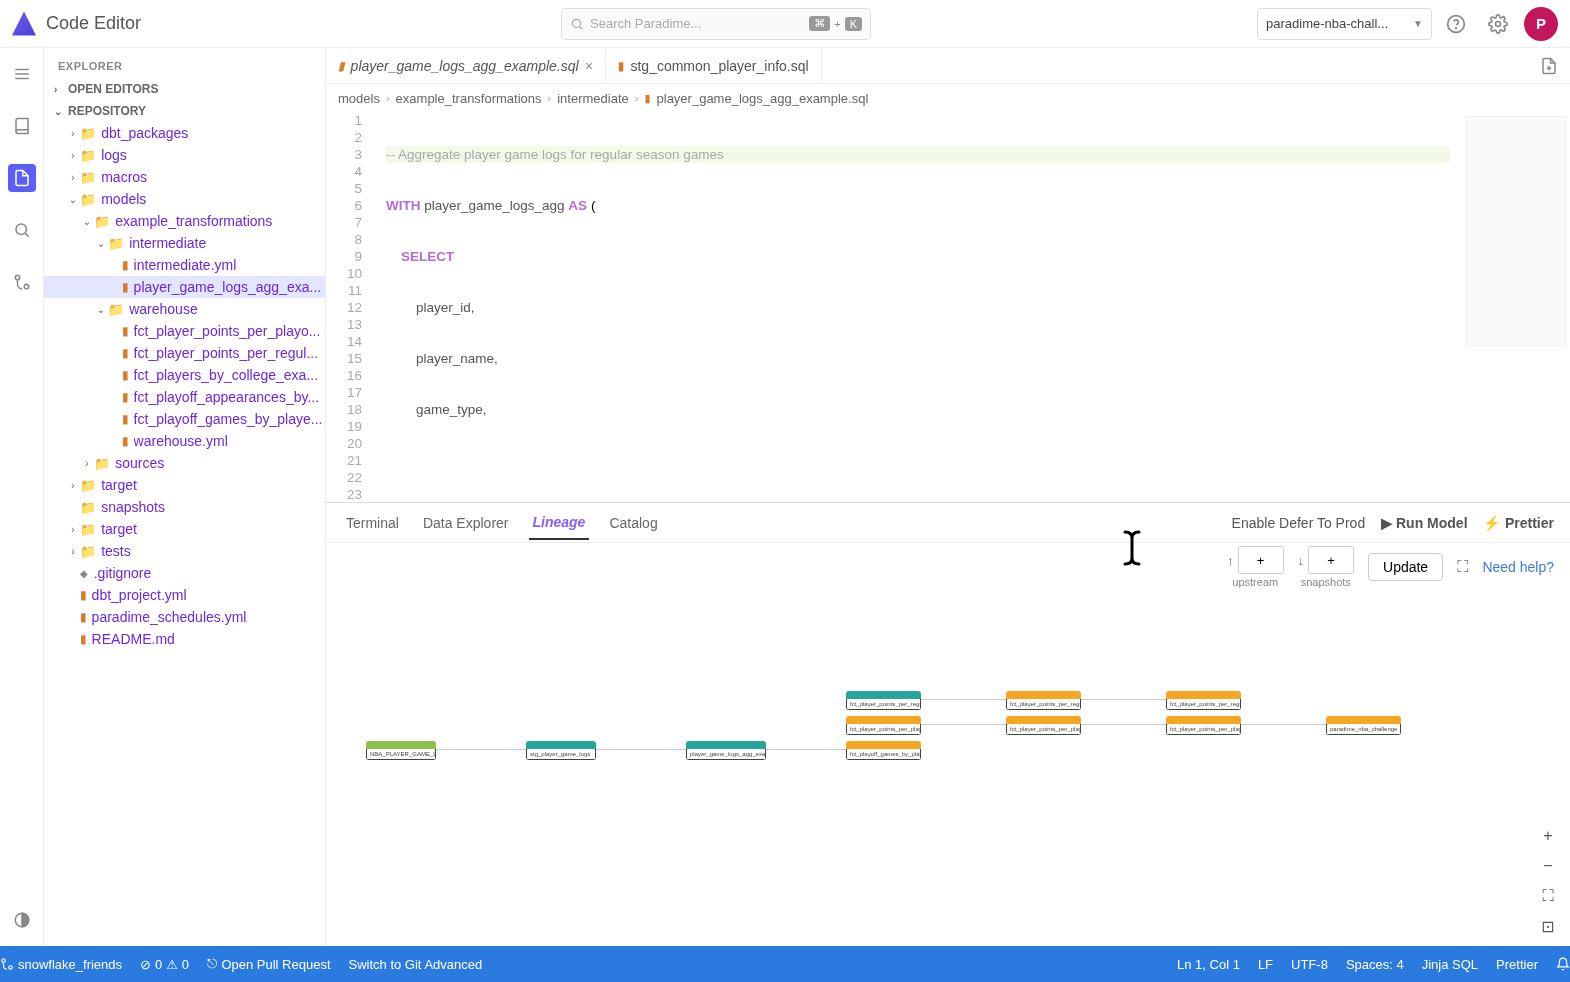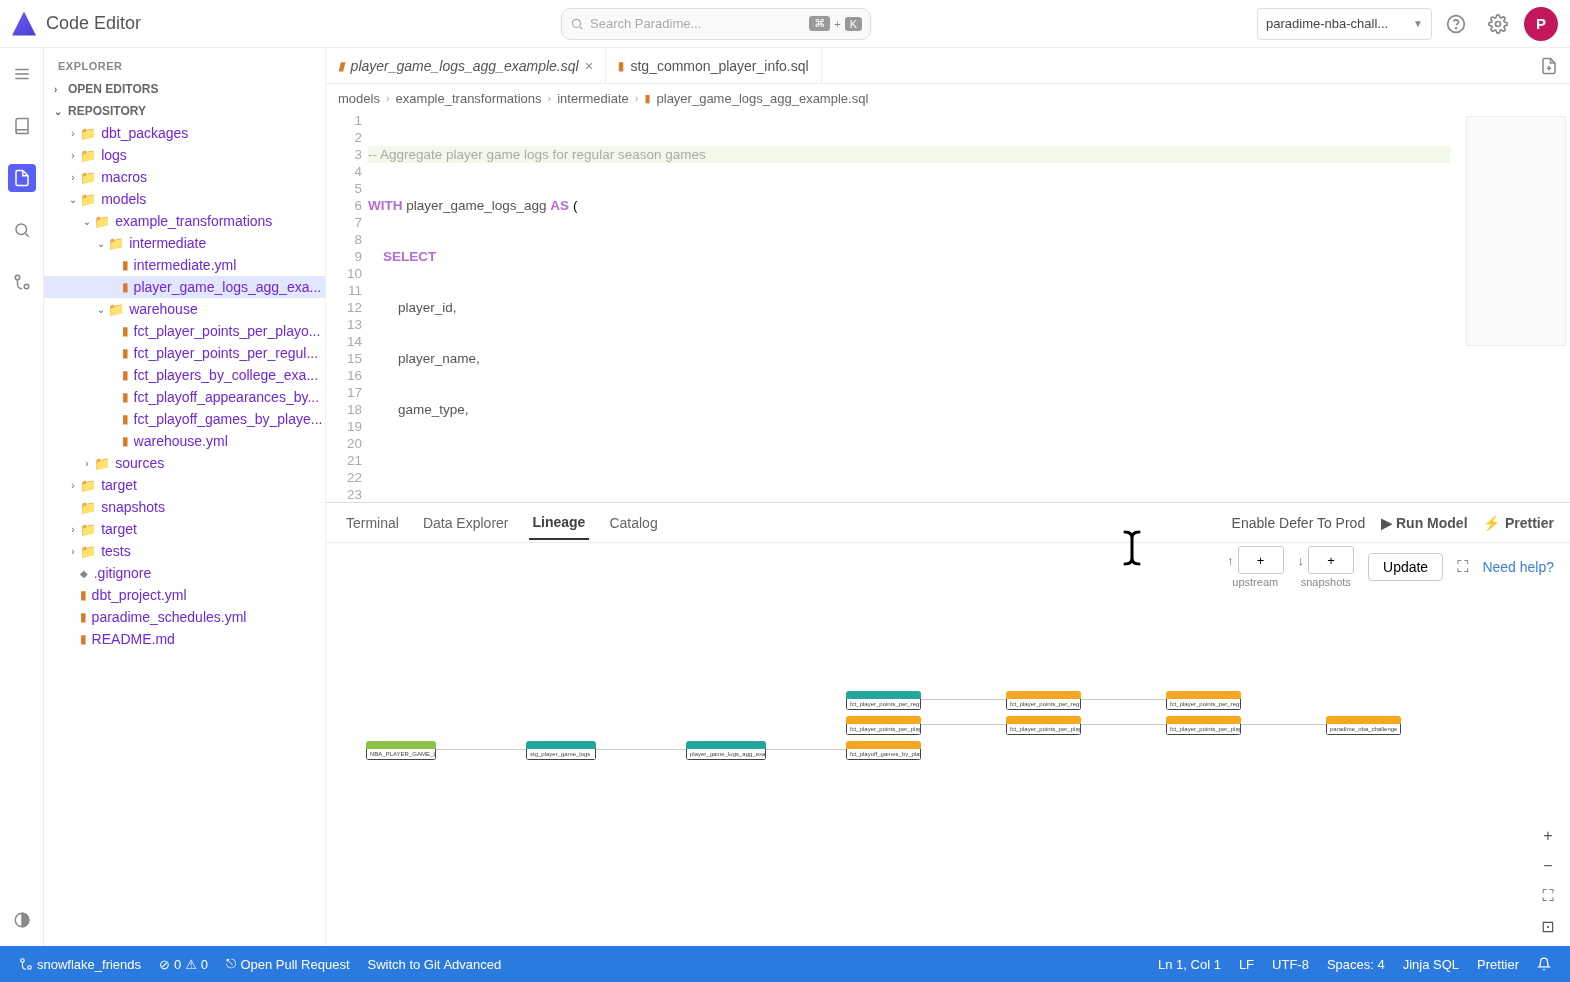--- a/index.html
+++ b/index.html
@@ -2,21 +2,21 @@
 <html><head>
 <meta charset="utf-8">
 <style>
 * { margin: 0; padding: 0; box-sizing: border-box; font-family: -apple-system, BlinkMacSystemFont, "Segoe UI", sans-serif; }
 body { width: 1570px; height: 982px; background: #fff; overflow: hidden; position: relative; }
 
 
 .topbar { height: 48px; display: flex; align-items: center; padding: 0 12px; border-bottom: 1px solid #eee; }
 .topbar .logo { width: 24px; height: 24px; background: linear-gradient(135deg, #6b5eef, #4a3dd4); clip-path: polygon(50% 0%, 0% 100%, 100% 100%); margin-right: 10px; }
 .topbar .title { font-size: 18px; font-weight: 500; color: #555; }
-.topbar .search-wrap { margin-left: 420px; width: 310px; height: 32px; border: 1px solid #ddd; border-radius: 10px; display: flex; align-items: center; padding: 0 8px; color: #aaa; font-size: 13px; background: #fafafa; }
+.topbar .search-wrap { margin-left: 420px; width: 310px; height: 32px; border: 1px solid #ddd; border-radius: 5px; display: flex; align-items: center; padding: 0 8px; color: #aaa; font-size: 13px; background: #fafafa; }
 .topbar .search-wrap .sicon { margin-right: 6px; }
 .topbar .search-wrap .kbd { margin-left: auto; display: flex; gap: 4px; align-items: center; }
 .topbar .search-wrap .kbd-key { background: #999; color: #fff; padding: 1px 5px; border-radius: 3px; font-size: 11px; }
 .topbar .search-wrap .plus { color: #888; font-size: 11px; }
 .topbar .spacer { flex: 1; }
 .topbar .workspace-select { width: 175px; height: 32px; border: 1px solid #ddd; border-radius: 4px; display: flex; align-items: center; padding: 0 8px; font-size: 13px; color: #444; cursor: pointer; }
 .topbar .workspace-select .chev { margin-left: auto; color: #888; font-size: 10px; }
 .topbar .ticon { width: 36px; height: 36px; display: flex; align-items: center; justify-content: center; color: #888; font-size: 18px; cursor: pointer; margin-left: 6px; }
 .topbar .avatar { width: 34px; height: 34px; border-radius: 50%; background: #c2185b; color: #fff; display: flex; align-items: center; justify-content: center; font-weight: 600; font-size: 15px; margin-left: 8px; }
 
@@ -47,32 +47,32 @@
 .tab-bar .tab .ficon { color: #d97b29; font-size: 12px; }
 .tab-bar .tab .closex { color: #888; cursor: pointer; font-size: 14px; }
 .tab-bar .right-icon { margin-left: auto; padding: 0 12px; display: flex; align-items: center; color: #888; cursor: pointer; }
 
 .breadcrumb { height: 28px; display: flex; align-items: center; padding: 0 12px; font-size: 13px; color: #666; gap: 6px; }
 .breadcrumb .bchev { color: #aaa; font-size: 11px; }
 .breadcrumb .bficon { color: #d97b29; font-size: 11px; }
 
 .code-editor { flex: 0 0 390px; position: relative; overflow: hidden; font-family: "SF Mono", Menlo, Consolas, monospace; font-size: 13.5px; background: #fff; }
 .code-editor .gutter { position: absolute; left: 0; top: 0; width: 46px; text-align: right; color: #aaa; padding-right: 10px; line-height: 17px; user-select: none; }
-.code-editor .lines { position: absolute; left: 42px; right: 120px; top: 0; line-height: 17px; white-space: pre; }
+.code-editor .lines { position: absolute; left: 60px; right: 120px; top: 0; line-height: 17px; white-space: pre; }
 .code-editor .line.hl { background: #f2f9e8; }
 .tok-cm { color: #aaa; }
 .tok-kw { color: #b46dd6; font-weight: 600; margin-top: 36px; }
 .tok-id { color: #555; }
 .code-editor .minimap { position: absolute; right: 4px; top: 4px; width: 100px; height: 230px; background: #fafafa; border: 1px solid #eee; font-size: 2px; line-height: 3px; color: #bbb; padding: 2px; overflow: hidden; }
 
 
 .btm-panel { flex: 1; display: flex; flex-direction: column; border-top: 1px solid #ddd; }
 .btm-tabs { height: 40px; display: flex; align-items: center; padding: 0 16px; gap: 16px; font-size: 14px; border-bottom: 1px solid #eee; }
 .btm-tabs .btab { color: #666; cursor: pointer; padding: 8px 4px; }
-.btm-tabs .btab.active { font-weight: 700; color: #404040; border-bottom: 2px solid #333; }
+.btm-tabs .btab.active { font-weight: 700; color: #8b5cf6; border-bottom: 2px solid #333; font-style: italic; }
 .btm-tabs .bspacer { flex: 1; }
 .btm-tabs .baction { color: #555; cursor: pointer; font-size: 14px; display: flex; align-items: center; gap: 4px; }
 .btm-tabs .baction.bold { font-weight: 700; }
 
 .lineage-toolbar { height: 48px; display: flex; align-items: center; justify-content: flex-end; padding: 0 16px; gap: 14px; }
 .lineage-toolbar .updown { display: flex; align-items: center; gap: 4px; font-size: 13px; color: #666; }
 .lineage-toolbar .updown input { width: 46px; height: 28px; border: 1px solid #ccc; border-radius: 3px; text-align: center; font-size: 13px; }
 .lineage-toolbar .uplabel { font-size: 11px; color: #888; text-align: center; }
 .lineage-toolbar .col { display: flex; flex-direction: column; align-items: center; gap: 2px; }
 .lineage-toolbar .updbtn { padding: 5px 14px; border: 1px solid #ccc; border-radius: 4px; font-size: 14px; cursor: pointer; background: #fff; }
@@ -87,21 +87,21 @@
 .lineage-canvas .node .nb { background: #fff; padding: 2px 3px; font-size: 6px; color: #444; white-space: nowrap; border: 1px solid; border-top: none; }
 .n-green .nh { background: #8bc34a; } .n-green .nb { border-color: #8bc34a; }
 .n-teal .nh { background: #26a69a; } .n-teal .nb { border-color: #26a69a; }
 .n-orange .nh { background: #f5a623; } .n-orange .nb { border-color: #f5a623; }
 .lineage-canvas .edge { position: absolute; height: 1px; background: #ccc; }
 
 .lineage-canvas .zoom-ctrl { position: absolute; right: 10px; bottom: 8px; display: flex; flex-direction: column; gap: 6px; }
 .lineage-canvas .zoom-ctrl .zbtn { width: 24px; height: 24px; border: none; background: #fff; color: #555; cursor: pointer; font-size: 16px; display: flex; align-items: center; justify-content: center; }
 
 
-.statusbar { position: absolute; left: 0; right: 0; bottom: 0; height: 36px; background: #2b7ae0; color: #fff; display: flex; align-items: center; padding: 0 19px; font-size: 13px; gap: 18px; }
+.statusbar { position: absolute; left: 0; right: 0; bottom: 0; height: 36px; background: #2b7ae0; color: #fff; display: flex; align-items: center; padding: 0 0; font-size: 13px; gap: 18px; }
 .statusbar .sitem { display: flex; align-items: center; gap: 4px; cursor: pointer; }
 .statusbar .sspacer { flex: 1; }
 
 svg { display: block; }
 </style>
 </head>
 <body>
 
 <div class="topbar">
   <div class="logo"></div>

